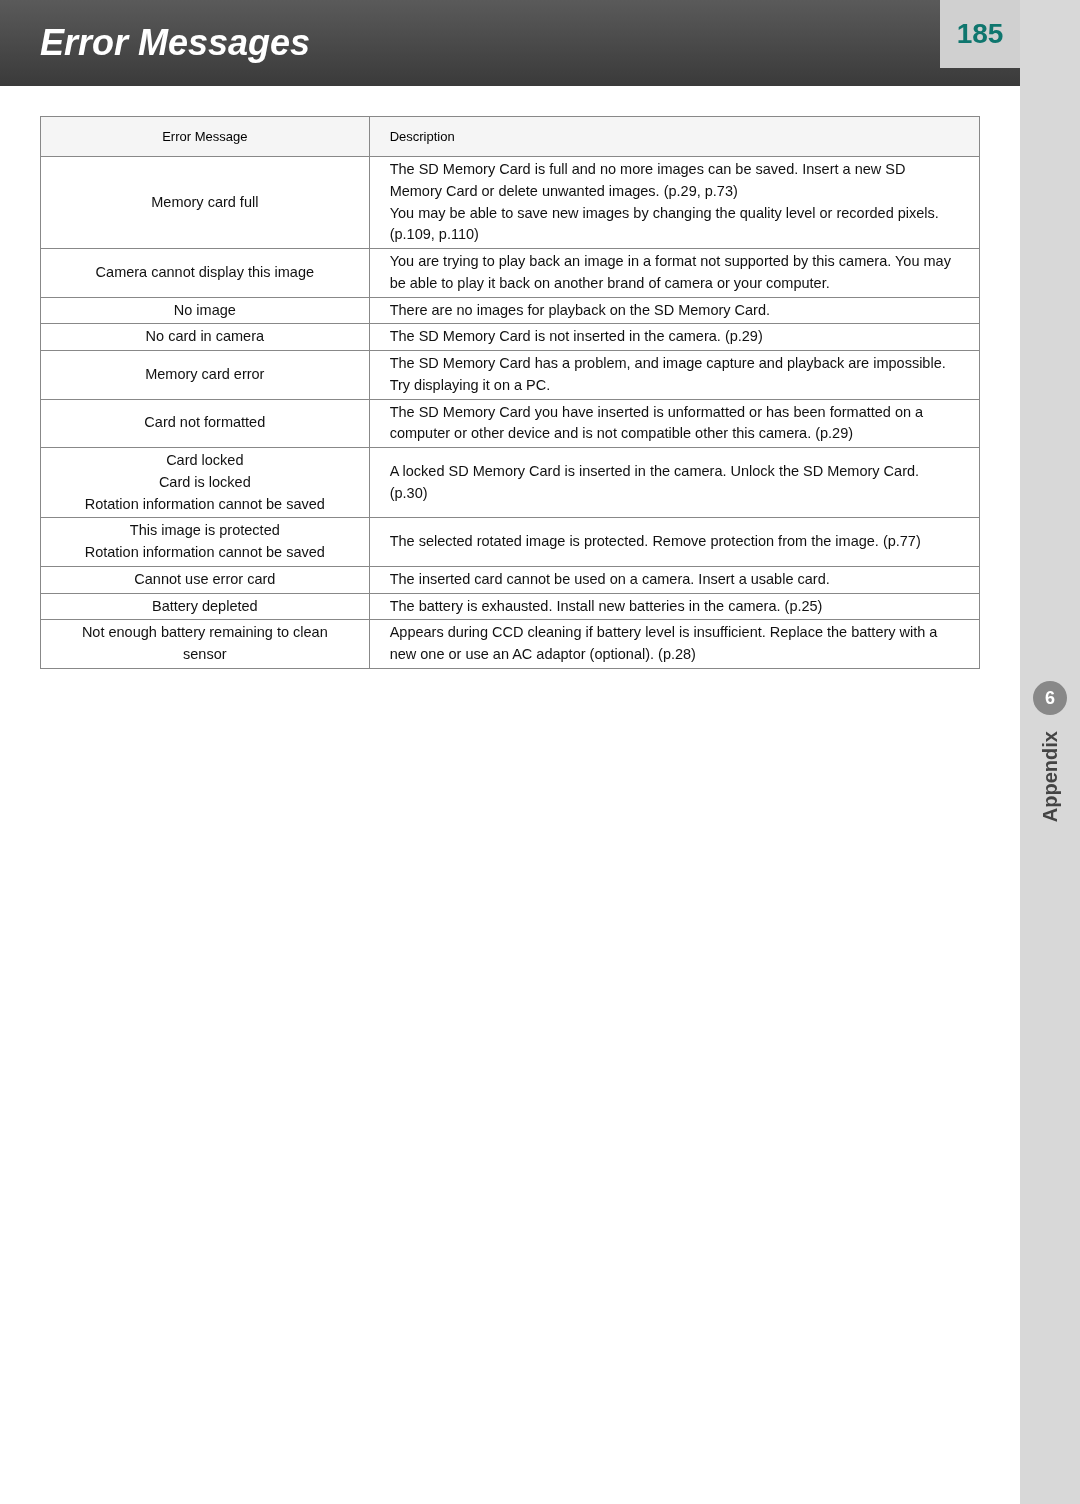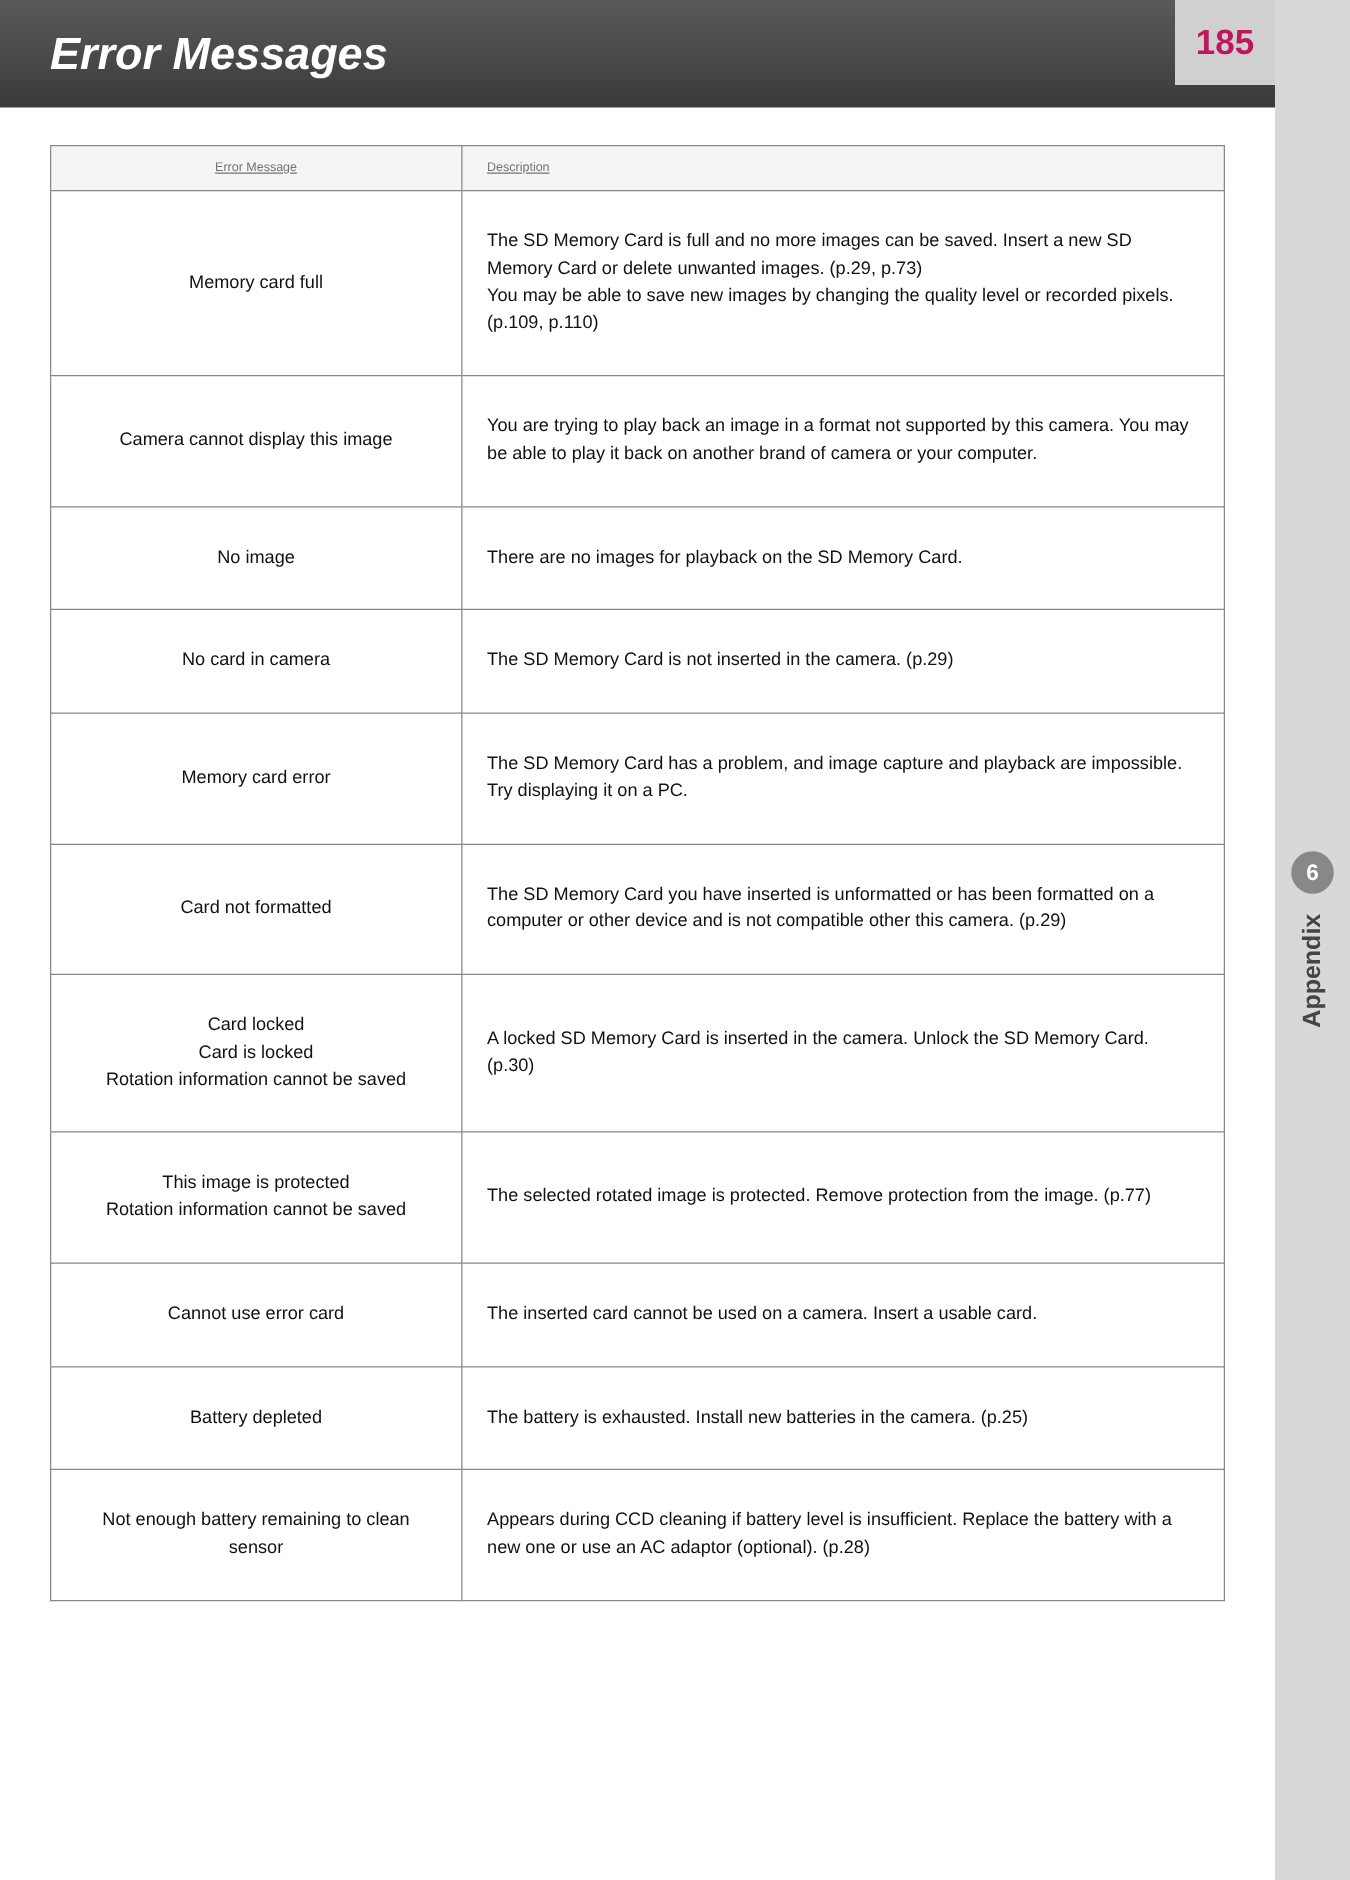--- a/index.html
+++ b/index.html
@@ -55,21 +55,21 @@
       top: 0;
       right: 60px;
       width: 80px;
       height: 68px;
       background: #d0d0d0;
       display: flex;
       align-items: center;
       justify-content: center;
       font-size: 28px;
       font-weight: bold;
-      color: #be185d;
+      color: #0f766e;
     }
 
     
     .table-container {
       padding: 0 40px;
     }
 
     table {
       width: 100%;
       border-collapse: collapse;
@@ -77,33 +77,32 @@
     }
 
     thead tr {
       background: #f5f5f5;
     }
 
     thead th {
       border: 1px solid #888;
       padding: 12px 20px;
       text-align: center;
-      font-size: 10px;
+      font-size: 13px;
       font-weight: normal;
-      color: #737373;
-      text-decoration: underline;
+      color: #000000;
     }
 
     tbody tr {
       border: 1px solid #888;
     }
 
     tbody td {
       border: 1px solid #888;
-      padding: 30px 20px;
+      padding: 2px 20px;
       vertical-align: middle;
       font-size: 14.5px;
       line-height: 1.5;
       color: #111;
     }
 
     .col-message {
       width: 35%;
       text-align: center;
     }

